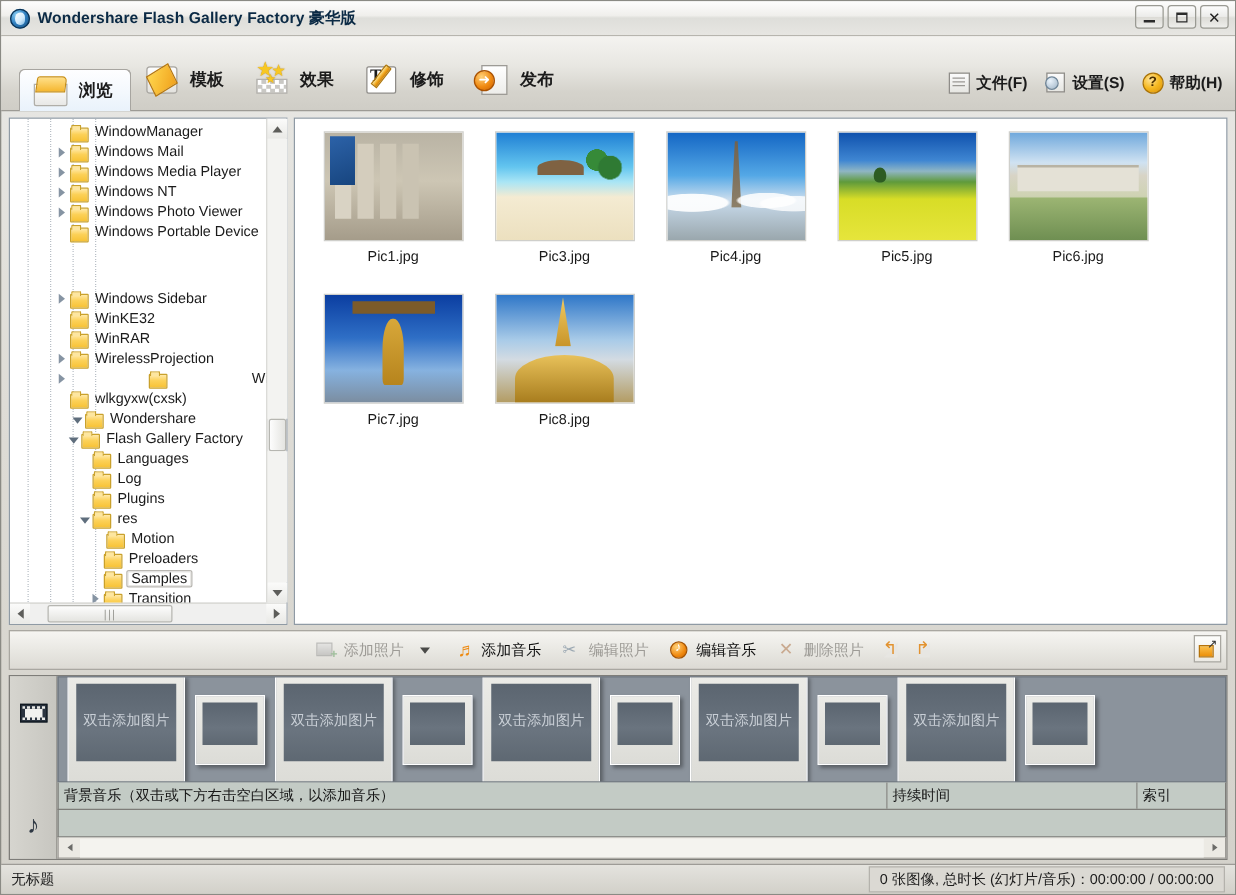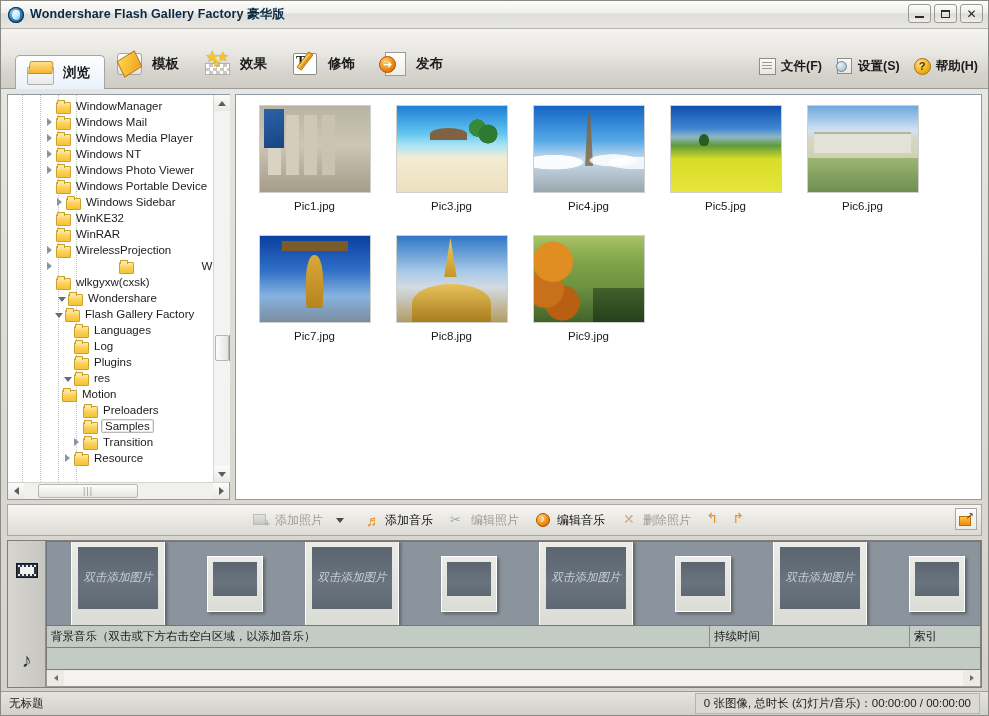--- a/index.html
+++ b/index.html
@@ -354,22 +354,21 @@
     border: 1px solid #6f777f;
     display: flex; align-items: center; gap: 0px; padding: 0 3px;
     overflow: hidden; min-height: 0;
   }
   .slide {
     flex: 0 0 auto;
     background: linear-gradient(to bottom,#ebebe7 0%,#dcdcd7 100%);
     border: 1px solid #ffffff;
     box-shadow: 2px 2px 3px rgba(0,0,0,.35);
     display: flex; align-items: flex-start; 
-    margin: 0 21px;
-    font-style: italic;
+    margin: 0 4px;
   }
   .slide.big { width: 94px; height: 88px; padding: 6px 6px 0 6px; }
   .slide.small { width: 56px; height: 56px; padding: 5px 5px 0 5px; }
   .slide .well {
     width: 100%; height: 70%;
     background: linear-gradient(to bottom,#5b6570 0%, #6a747f 60%, #5e6872 100%);
     display: flex; align-items: center; justify-content: center;
     text-align: center; color: #c9cfd6; font-size: 11.5px; line-height: 1.25;
     padding: 0 4px;
   }
@@ -585,21 +584,21 @@
                 <span class="tri-r"></span>
               </span>
               <span class="fold"></span>
               <span class="lbl">Windows Photo Viewer</span>
             </div>
             <div class="trow" style="padding-left: 36px;">
               <span class="exp"></span>
               <span class="fold"></span>
               <span class="lbl">Windows Portable Device</span>
             </div>
-            <div class="trow" style="padding-left: 46px;">
+            <div class="trow" style="padding-left: 36px; margin-top: 37px;">
               <span class="exp">
                 <span class="tri-r"></span>
               </span>
               <span class="fold"></span>
               <span class="lbl">Windows Sidebar</span>
             </div>
             <div class="trow" style="padding-left: 36px;">
               <span class="exp"></span>
               <span class="fold"></span>
               <span class="lbl">WinKE32</span>
@@ -657,21 +656,21 @@
               <span class="fold"></span>
               <span class="lbl">Plugins</span>
             </div>
             <div class="trow" style="padding-left: 54px;">
               <span class="exp">
                 <span class="tri-d"></span>
               </span>
               <span class="fold"></span>
               <span class="lbl">res</span>
             </div>
-            <div class="trow" style="padding-left: 42px;">
+            <div class="trow" style="padding-left: 65px;">
               <span class="exp"></span>
               <span class="fold"></span>
               <span class="lbl">Motion</span>
             </div>
             <div class="trow" style="padding-left: 63px;">
               <span class="exp"></span>
               <span class="fold"></span>
               <span class="lbl">Preloaders</span>
             </div>
             <div class="trow selected" style="padding-left: 63px;">
@@ -755,26 +754,20 @@
           <div class="img">
             <div class="art a7"></div>
           </div>
           <div class="cap">Pic7.jpg</div>
         </div>
         <div class="thumb">
           <div class="img">
             <div class="art a8"></div>
           </div>
           <div class="cap">Pic8.jpg</div>
-        </div>
-        <div class="thumb">
-          <div class="img">
-            <div class="art a9"></div>
-          </div>
-          <div class="cap">Pic9.jpg</div>
         </div>
       </div>
   </div>
 
   <div id="midbar">
     <div class="tbtn disabled">
       <span class="tb-ic ic-addphoto dim">
           <span class="ph"></span>
           <span class="plus">+</span>
         </span>

